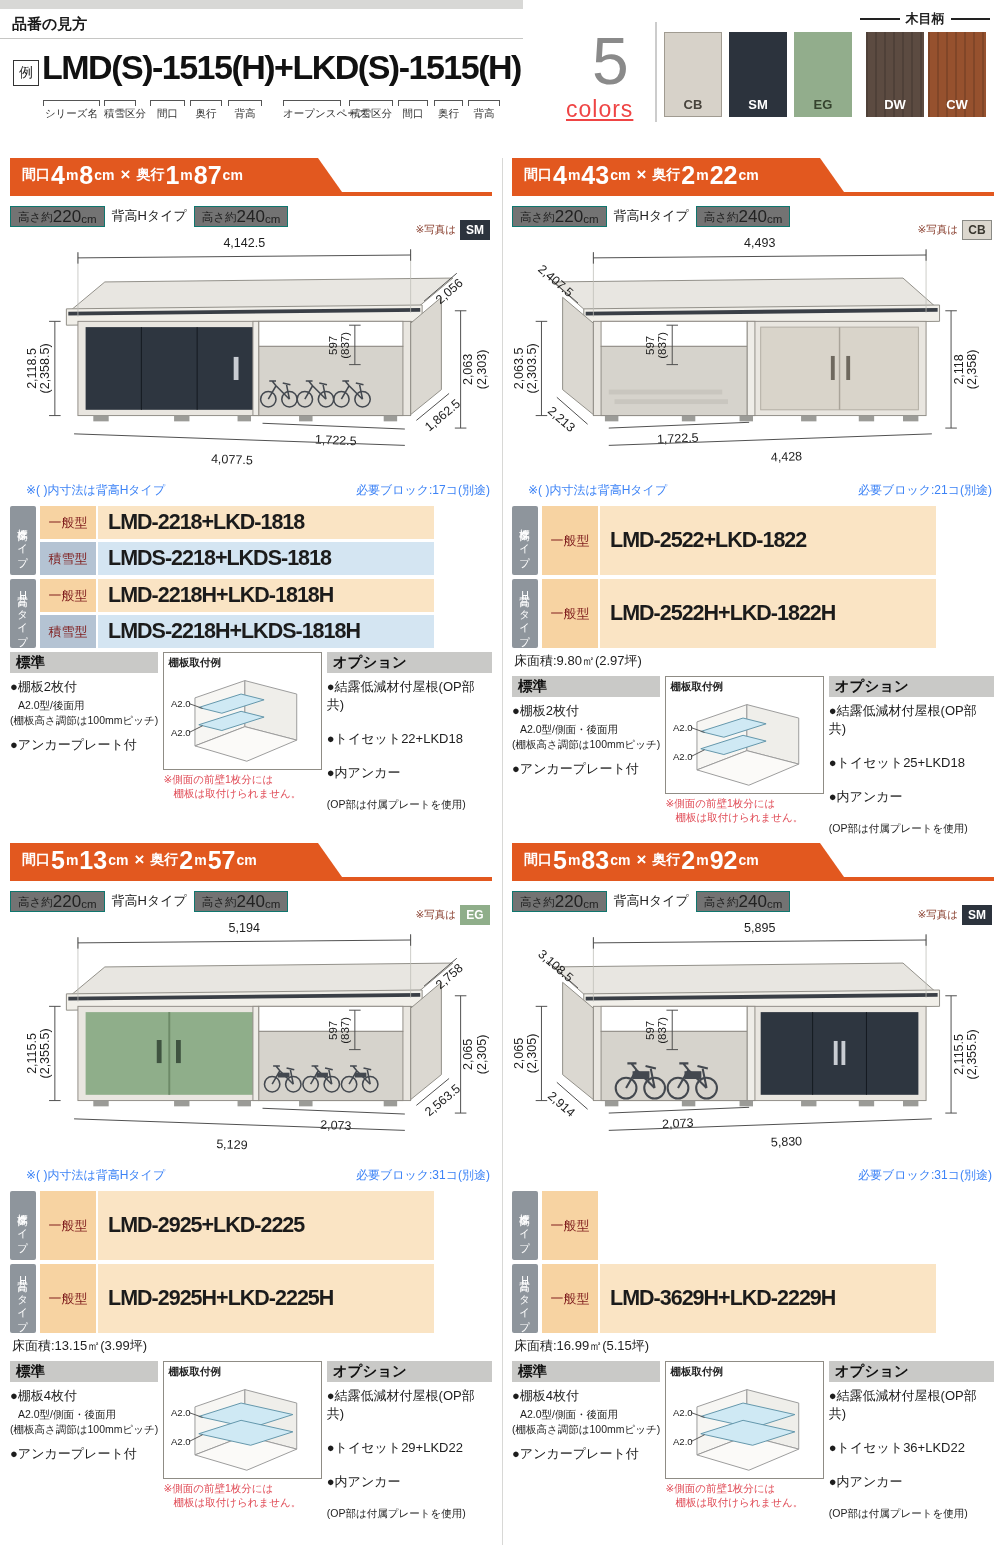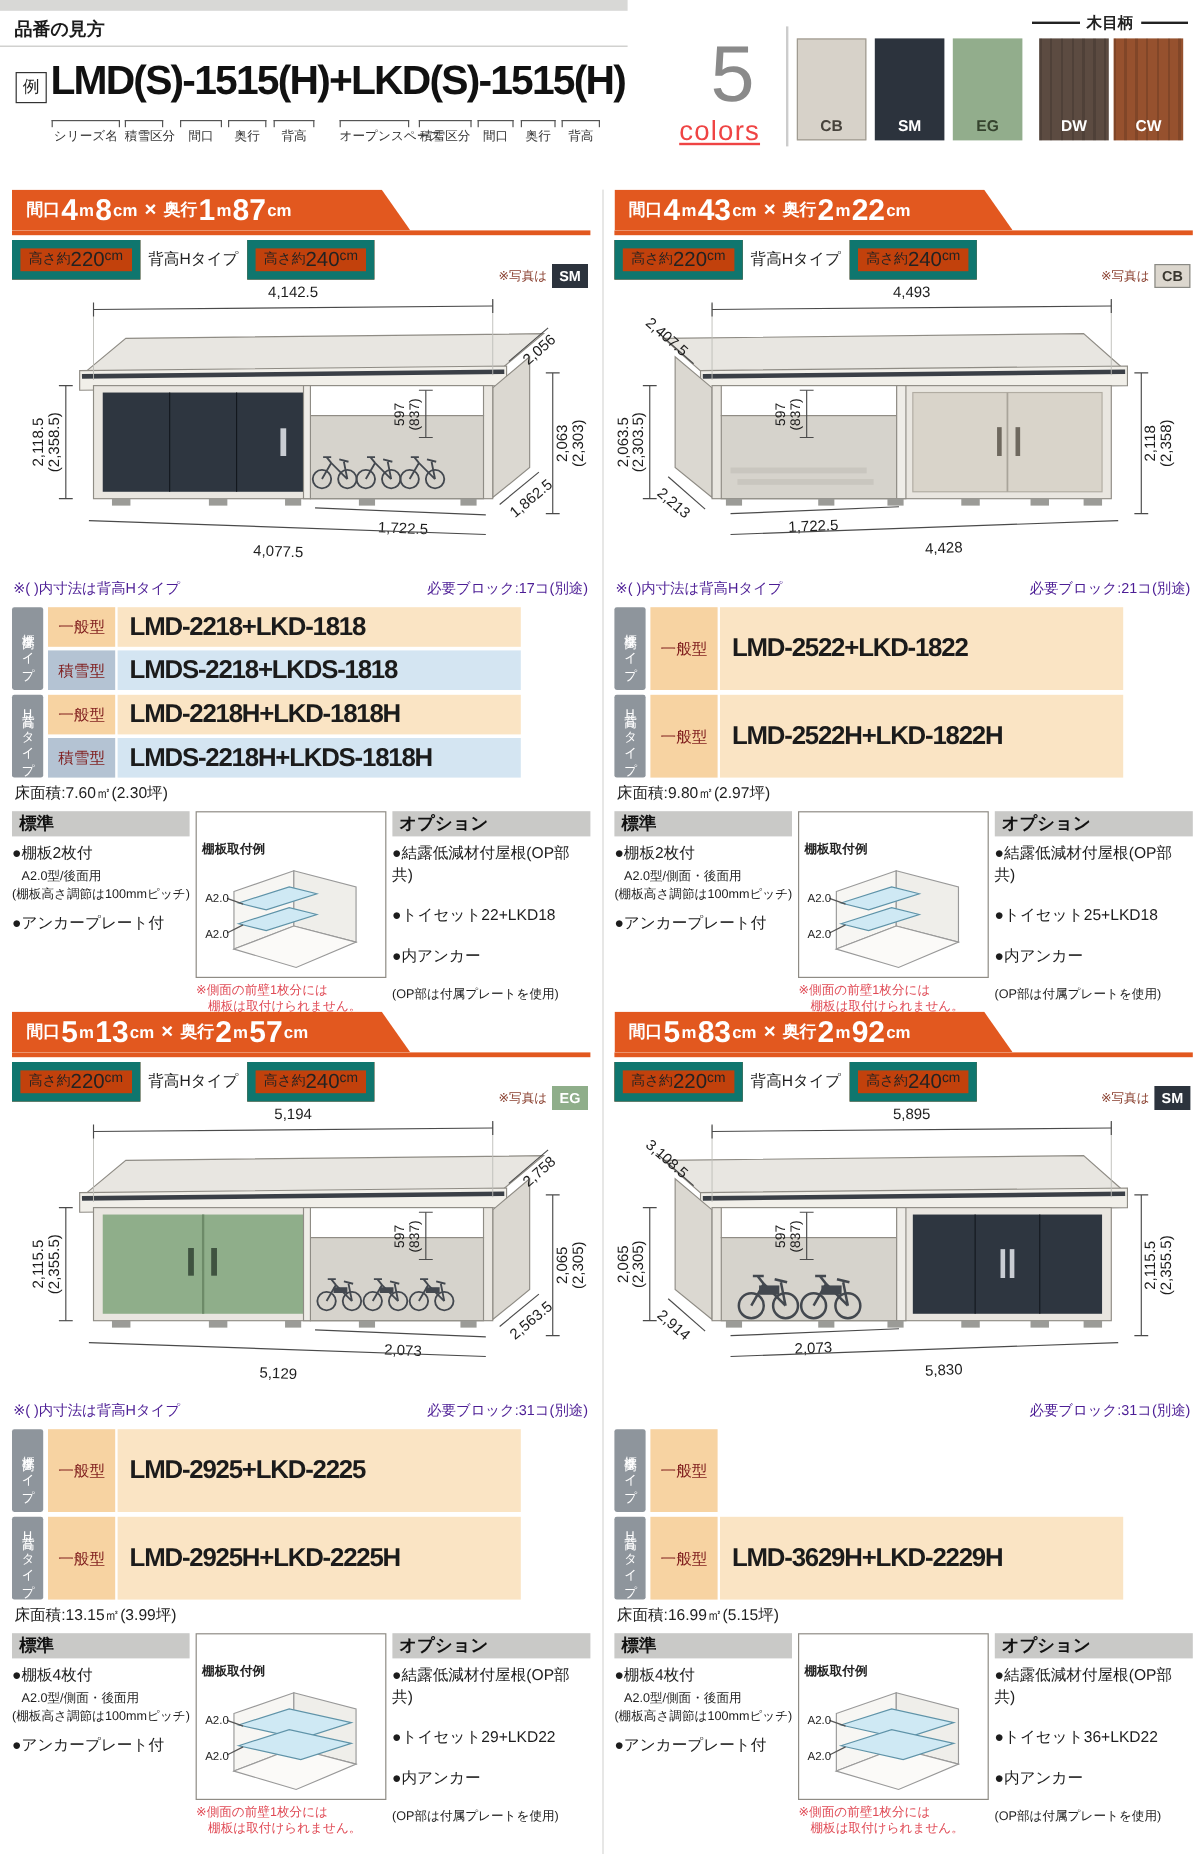--- a/index.html
+++ b/index.html
@@ -27,36 +27,36 @@
   section{position:absolute;width:482px;}
   #sec0{left:10px;top:158px;} #sec1{left:512px;top:158px;}
   #sec2{left:10px;top:843px;} #sec3{left:512px;top:843px;}
   .banner-wrap{position:relative;height:38px;margin-bottom:8px;}
   .banner{position:absolute;left:0;top:0;width:332px;height:34px;background:#e2581f;color:#fff;display:flex;align-items:center;padding-left:12px;box-sizing:border-box;clip-path:polygon(0 0,calc(100% - 24px) 0,100% 100%,0 100%);}
   .bannerline{position:absolute;left:0;bottom:0;width:100%;height:4px;background:#e2581f;}
   .b-s{font-size:14px;font-weight:bold;}
   .b-n{font-size:25px;font-weight:800;line-height:1;margin:0 1px;}
   .b-x{font-size:17px;font-weight:bold;margin:0 6px;}
   .hrow{display:flex;align-items:center;height:24px;margin-bottom:2px;position:relative;}
-  .hbox{border:7px solid #0f766e;padding:1px 7px;display:inline-flex;align-items:flex-start;margin-right:7px;background:#c2410c;}
+  .hbox{border:1px solid #0f766e;padding:1px 7px;display:inline-flex;align-items:flex-end;margin-right:7px;background:#737373;}
   .hbox .pre,.hbox .unit{font-size:11.5px;}
   .hbox .num{font-size:17px;font-weight:500;line-height:1;}
   .hmid{font-size:13px;margin-right:7px;}
   .photo{position:absolute;right:2px;top:16px;display:flex;align-items:center;gap:4px;}
   .photo-note{font-size:10.5px;color:#8a4030;}
   .pbadge{width:30px;height:20px;display:flex;align-items:center;justify-content:center;font-size:12px;font-weight:bold;}
   .badge-light{border:1px solid #8a8a85;box-sizing:border-box;}
   .shed{display:block;width:482px;height:250px;}
   .shed text{font-size:13px;fill:#1d1d1d;}
   .shed .sm{font-size:12px;}
   .shed .ln{stroke:#4a4a4a;stroke-width:1;fill:none;}
   .shed .g{stroke:#bebeb8;stroke-width:.8;}
   .shed .bldg{stroke:#8f8c85;stroke-width:1;}
   .bike{stroke:#43484f;stroke-width:1.6;fill:none;}
-  .noterow{display:flex;justify-content:space-between;font-size:12px;color:#4c1d95;height:18px;margin:2px 2px 6px 1px;}
+  .noterow{display:flex;justify-content:space-between;font-size:12px;color:#3b82f6;height:18px;margin:2px 2px 6px 16px;}
   
   .mtable{margin-bottom:4px;}
   .mgroup{display:flex;margin-bottom:4px;}
   .gname{width:26px;background:#8e959c;color:#fff;writing-mode:vertical-rl;text-orientation:upright;font-size:10.5px;letter-spacing:1px;display:flex;align-items:center;justify-content:center;margin-right:4px;border-radius:2px;}
   .grows{flex:1;}
   .mrow{display:flex;height:33px;margin-bottom:3px;}
   .mrow:last-child{margin-bottom:0;}
   .tall .mrow{height:69px;}
   .ttag{width:56px;display:flex;align-items:center;justify-content:center;font-size:13px;color:#7f1d1d;margin-right:2px;}
   .mcode{width:336px;display:flex;align-items:center;padding-left:10px;box-sizing:border-box;font-size:21.5px;font-weight:800;letter-spacing:-1px;color:#1b1b1b;}
@@ -67,21 +67,21 @@
   .bcols{display:flex;gap:5px;}
   .bcol{box-sizing:border-box;}
   .std{width:150px;} .shelfcol{width:160px;} .opt{width:167px;}
   .btitle{background:#c9c9c7;color:#111;font-size:14.5px;font-weight:bold;padding:1px 6px;margin-bottom:5px;}
   .item13{font-size:13px;margin-bottom:3px;color:#1d1d1d;}
   .item11{font-size:10.5px;margin-bottom:1px;color:#1d1d1d;}
   .ind{padding-left:8px;}
   .mt{margin-top:8px;}
   .sp{margin-top:16px;}
   .shelfbox{border:1px solid #8f8c85;background:#fff;padding:3px 4px 2px 4px;}
-  .shelftitle{font-size:10.5px;font-weight:bold;margin-bottom:1px;margin-top:21px;}
+  .shelftitle{font-size:10.5px;font-weight:bold;margin-bottom:1px;}
   .shelfsvg{display:block;width:148px;height:96px;}
   .shelfsvg text{font-size:10px;fill:#1d1d1d;}
   .warn{font-size:10.5px;color:#e04a55;margin-top:3px;}
   .warn.ind{margin-top:0;padding-left:10px;}
 </style>
 </head>
 <body>
 
 <header>
   <div class="topbar"></div>
@@ -296,21 +296,20 @@
             <span class="ttag">一般型</span>
             <span class="mcode">LMD-2218H+LKD-1818H</span>
           </div>
         <div class="mrow snow">
             <span class="ttag">積雪型</span>
             <span class="mcode">LMDS-2218H+LKDS-1818H</span>
           </div>
       </div>
     </div>
   </div>
-  <div class="floorarea">床面積:7.60㎡(2.30坪)</div>
 
   <div class="bcols">
     <div class="bcol std">
       <div class="btitle">標準</div>
       <div class="item13">●棚板2枚付</div>
       <div class="item11 ind">A2.0型/後面用</div>
       <div class="item11">(棚板高さ調節は100mmピッチ)</div>
       <div class="item13 mt">●アンカープレート付</div>
     </div>
     <div class="bcol shelfcol">

